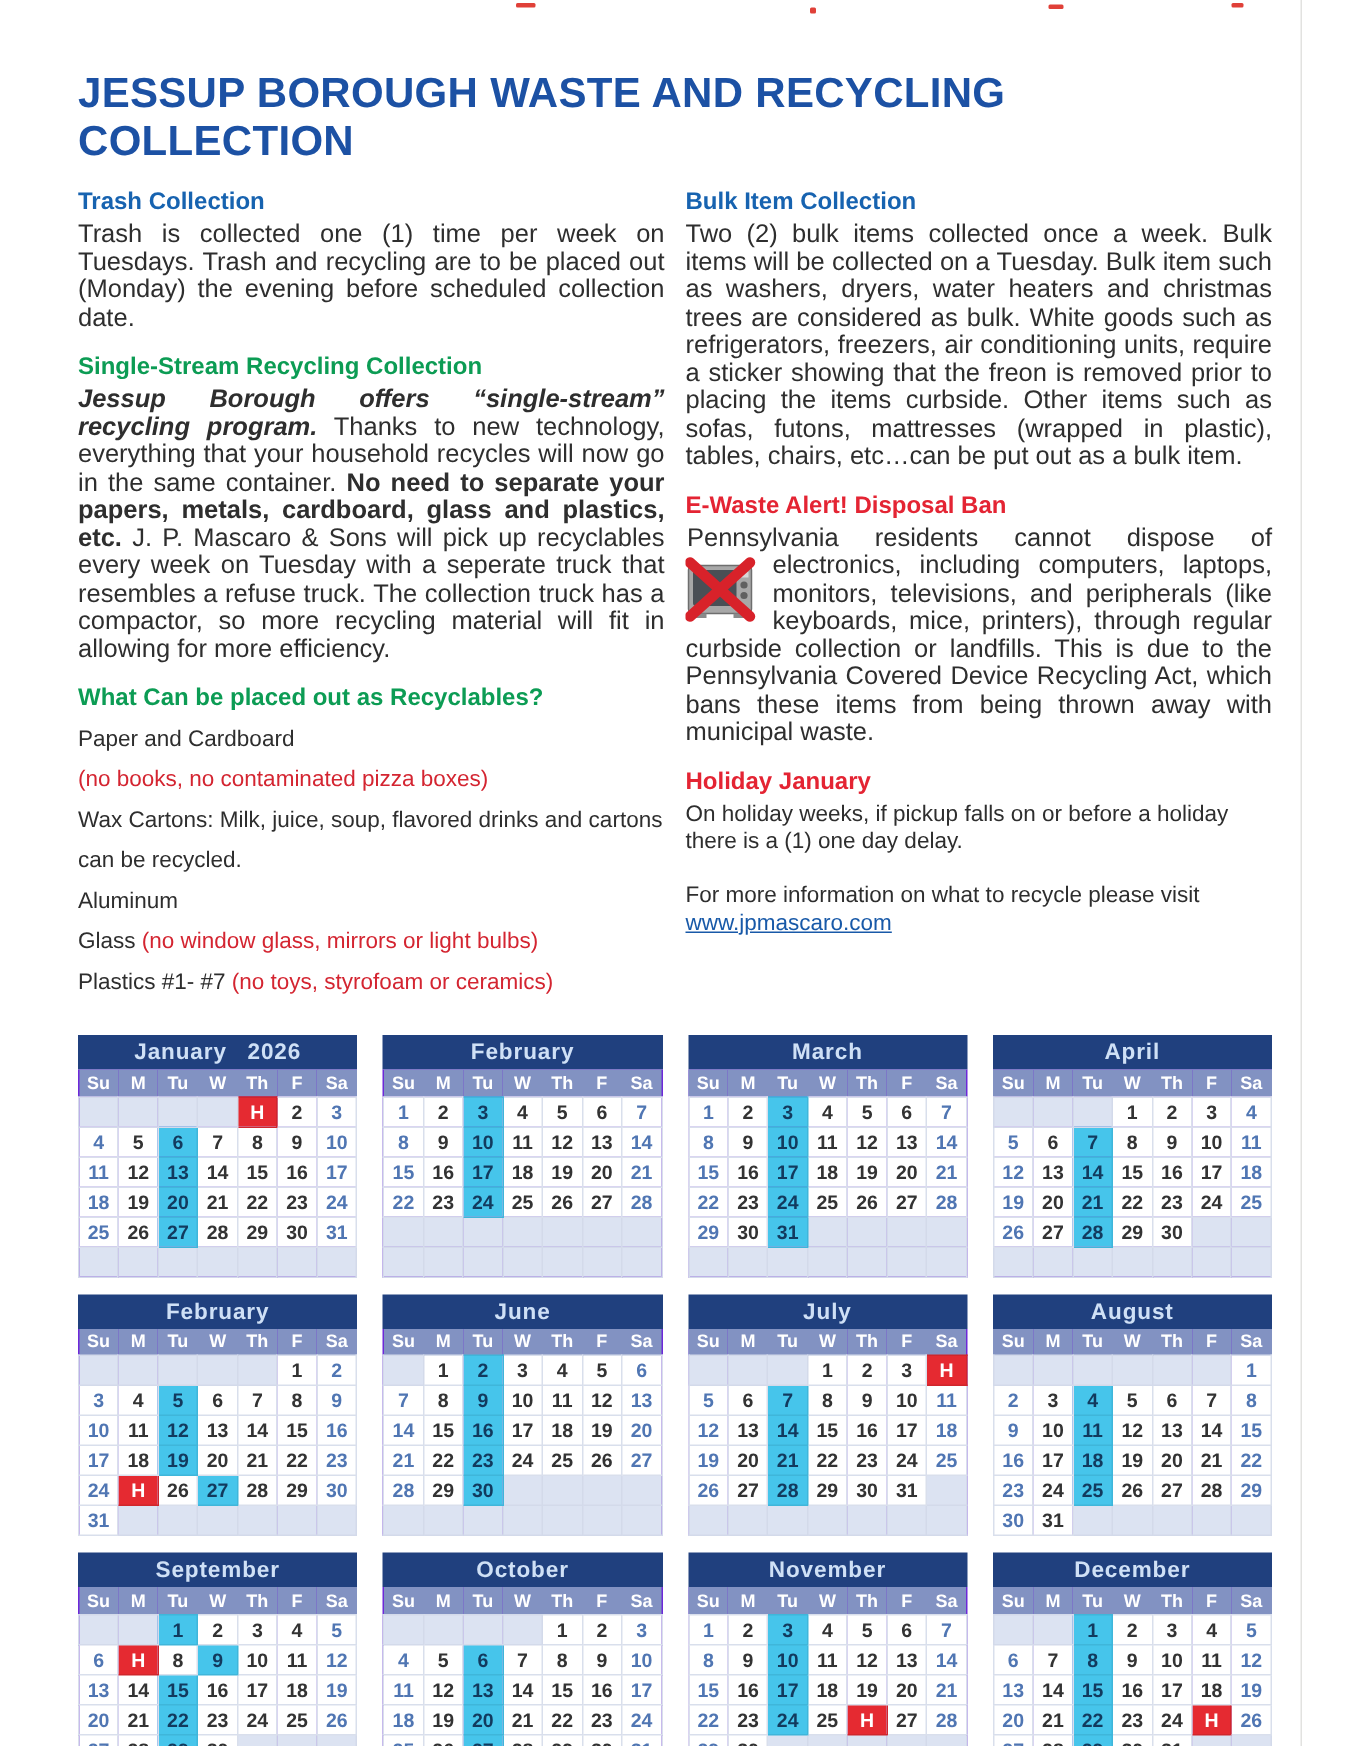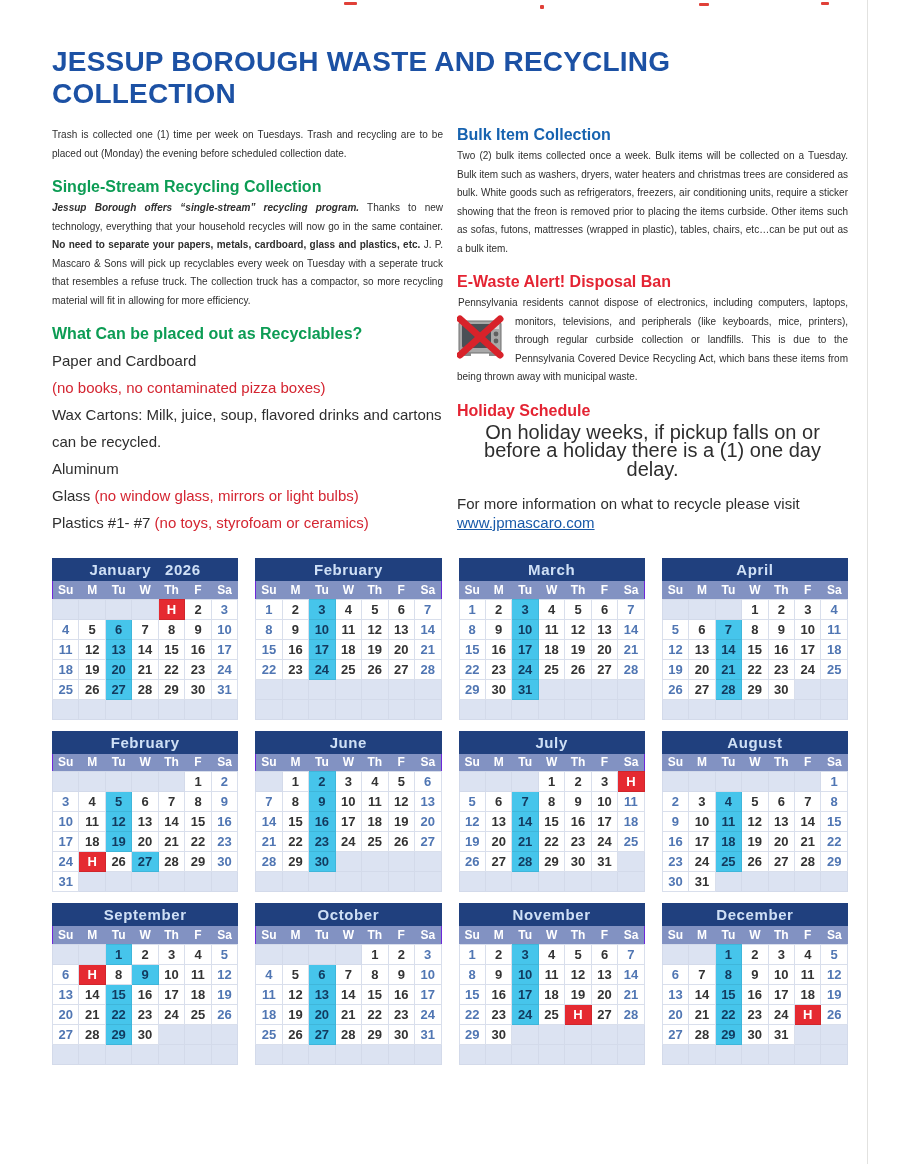--- a/index.html
+++ b/index.html
@@ -17,22 +17,22 @@
     text-align: left; color: #1c51a4; font-size: 28px; font-weight: bold;
     letter-spacing: 0.2px; margin-bottom: 16px;
   }
   .columns { display: flex; gap: 14px; }
   .col { flex: 1; }
   h2 { font-size: 16px; font-weight: bold; margin: 15px 0 3px 0; }
   h2.first { margin-top: 0; }
   .h-blue  { color: #1763b0; }
   .h-green { color: #0c9c54; }
   .h-red   { color: #e42433; }
-  p.body { font-size: 10px; line-height: 18.5px; text-align: justify; }
-  p.body-left { font-size: 20px; line-height: 18.5px; text-align: center; }
+  p.body { font-size: 17px; line-height: 18.5px; text-align: justify; }
+  p.body-left { font-size: 15px; line-height: 18.5px; }
   .lead-bi { font-weight: bold; font-style: italic; }
   .seg-bold { font-weight: bold; }
   .recy-list { margin-top: 4px; }
   .recy-line { font-size: 15px; line-height: 27px; }
   .red-text { color: #d42531; }
   .more-info { margin-top: 16px; font-size: 15px; line-height: 19px; }
   a.site-link { color: #1859a8; text-decoration: underline; cursor: pointer; }
 
   .float-spacer { float: left; width: 1px; height: 19px; }
   .tv-float { float: left; clear: left; margin: 2px 8px 2px 0; }
@@ -72,20 +72,21 @@
 <div class="scan-mark" style="left:699px;top:3px;width:10px;height:3px;"></div>
 <div class="scan-mark" style="left:821px;top:2px;width:8px;height:3px;"></div>
 
 <div class="page">
 
   <h1 class="page-title">JESSUP BOROUGH WASTE AND RECYCLING COLLECTION</h1>
 
   <div class="columns">
 
     <div class="col">
+      <h2 class="h-blue first">Trash Collection</h2>
       <p class="body">Trash is collected one (1) time per week on Tuesdays. Trash and recycling are to be placed out (Monday) the evening before scheduled collection date.</p>
 
       <h2 class="h-green">Single-Stream Recycling Collection</h2>
       <p class="body"><span class="lead-bi">Jessup Borough offers “single-stream” recycling program.</span><span> Thanks to new technology, everything that your household recycles will now go in the same container. </span><span class="seg-bold">No need to separate your papers, metals, cardboard, glass and plastics, etc.</span><span> J. P. Mascaro &amp; Sons will pick up recyclables every week on Tuesday with a seperate truck that resembles a refuse truck. The collection truck has a compactor, so more recycling material will fit in allowing for more efficiency.</span></p>
 
       <h2 class="h-green">What Can be placed out as Recyclables?</h2>
       <div class="recy-list" id="recyclables-list">
           <div class="recy-line"><span>Paper and Cardboard</span></div>
           <div class="recy-line"><span class="red-text">(no books, no contaminated pizza boxes)</span></div>
           <div class="recy-line"><span>Wax Cartons: Milk, juice, soup, flavored drinks and cartons can be recycled.</span></div>
@@ -107,21 +108,21 @@
               <rect x="36" y="10" width="6" height="4" fill="#d8d8d8"></rect>
               <circle cx="39" cy="19" r="2.4" fill="#606060"></circle>
               <circle cx="39" cy="26" r="2.4" fill="#606060"></circle>
               <rect x="6" y="38" width="8" height="3" fill="#8a8a8a"></rect>
               <rect x="32" y="38" width="8" height="3" fill="#8a8a8a"></rect>
               <path d="M3 4 L43 40" stroke="#d8222a" stroke-width="7" stroke-linecap="round"></path>
               <path d="M43 4 L3 40" stroke="#d8222a" stroke-width="7" stroke-linecap="round"></path>
             </svg></span><span>Pennsylvania residents cannot dispose of electronics, including computers, laptops, monitors, televisions, and peripherals (like keyboards, mice, printers), through regular curbside collection or landfills. This is due to the Pennsylvania Covered Device Recycling Act, which bans these items from being thrown away with municipal waste.</span>
       </p>
 
-      <h2 class="h-red">Holiday Schedule</h2>
+      <h2 class="h-red">Holiday January</h2>
       <p class="body-left">On holiday weeks, if pickup falls on or before a holiday there is a (1) one day delay.</p>
 
       <p class="more-info"><span>For more information on what to recycle please visit</span><br>
       <a class="site-link">www.jpmascaro.com</a></p>
     </div>
 
   </div>
 
   <div class="cal-grid" id="cal-grid">
       <div class="cal">

